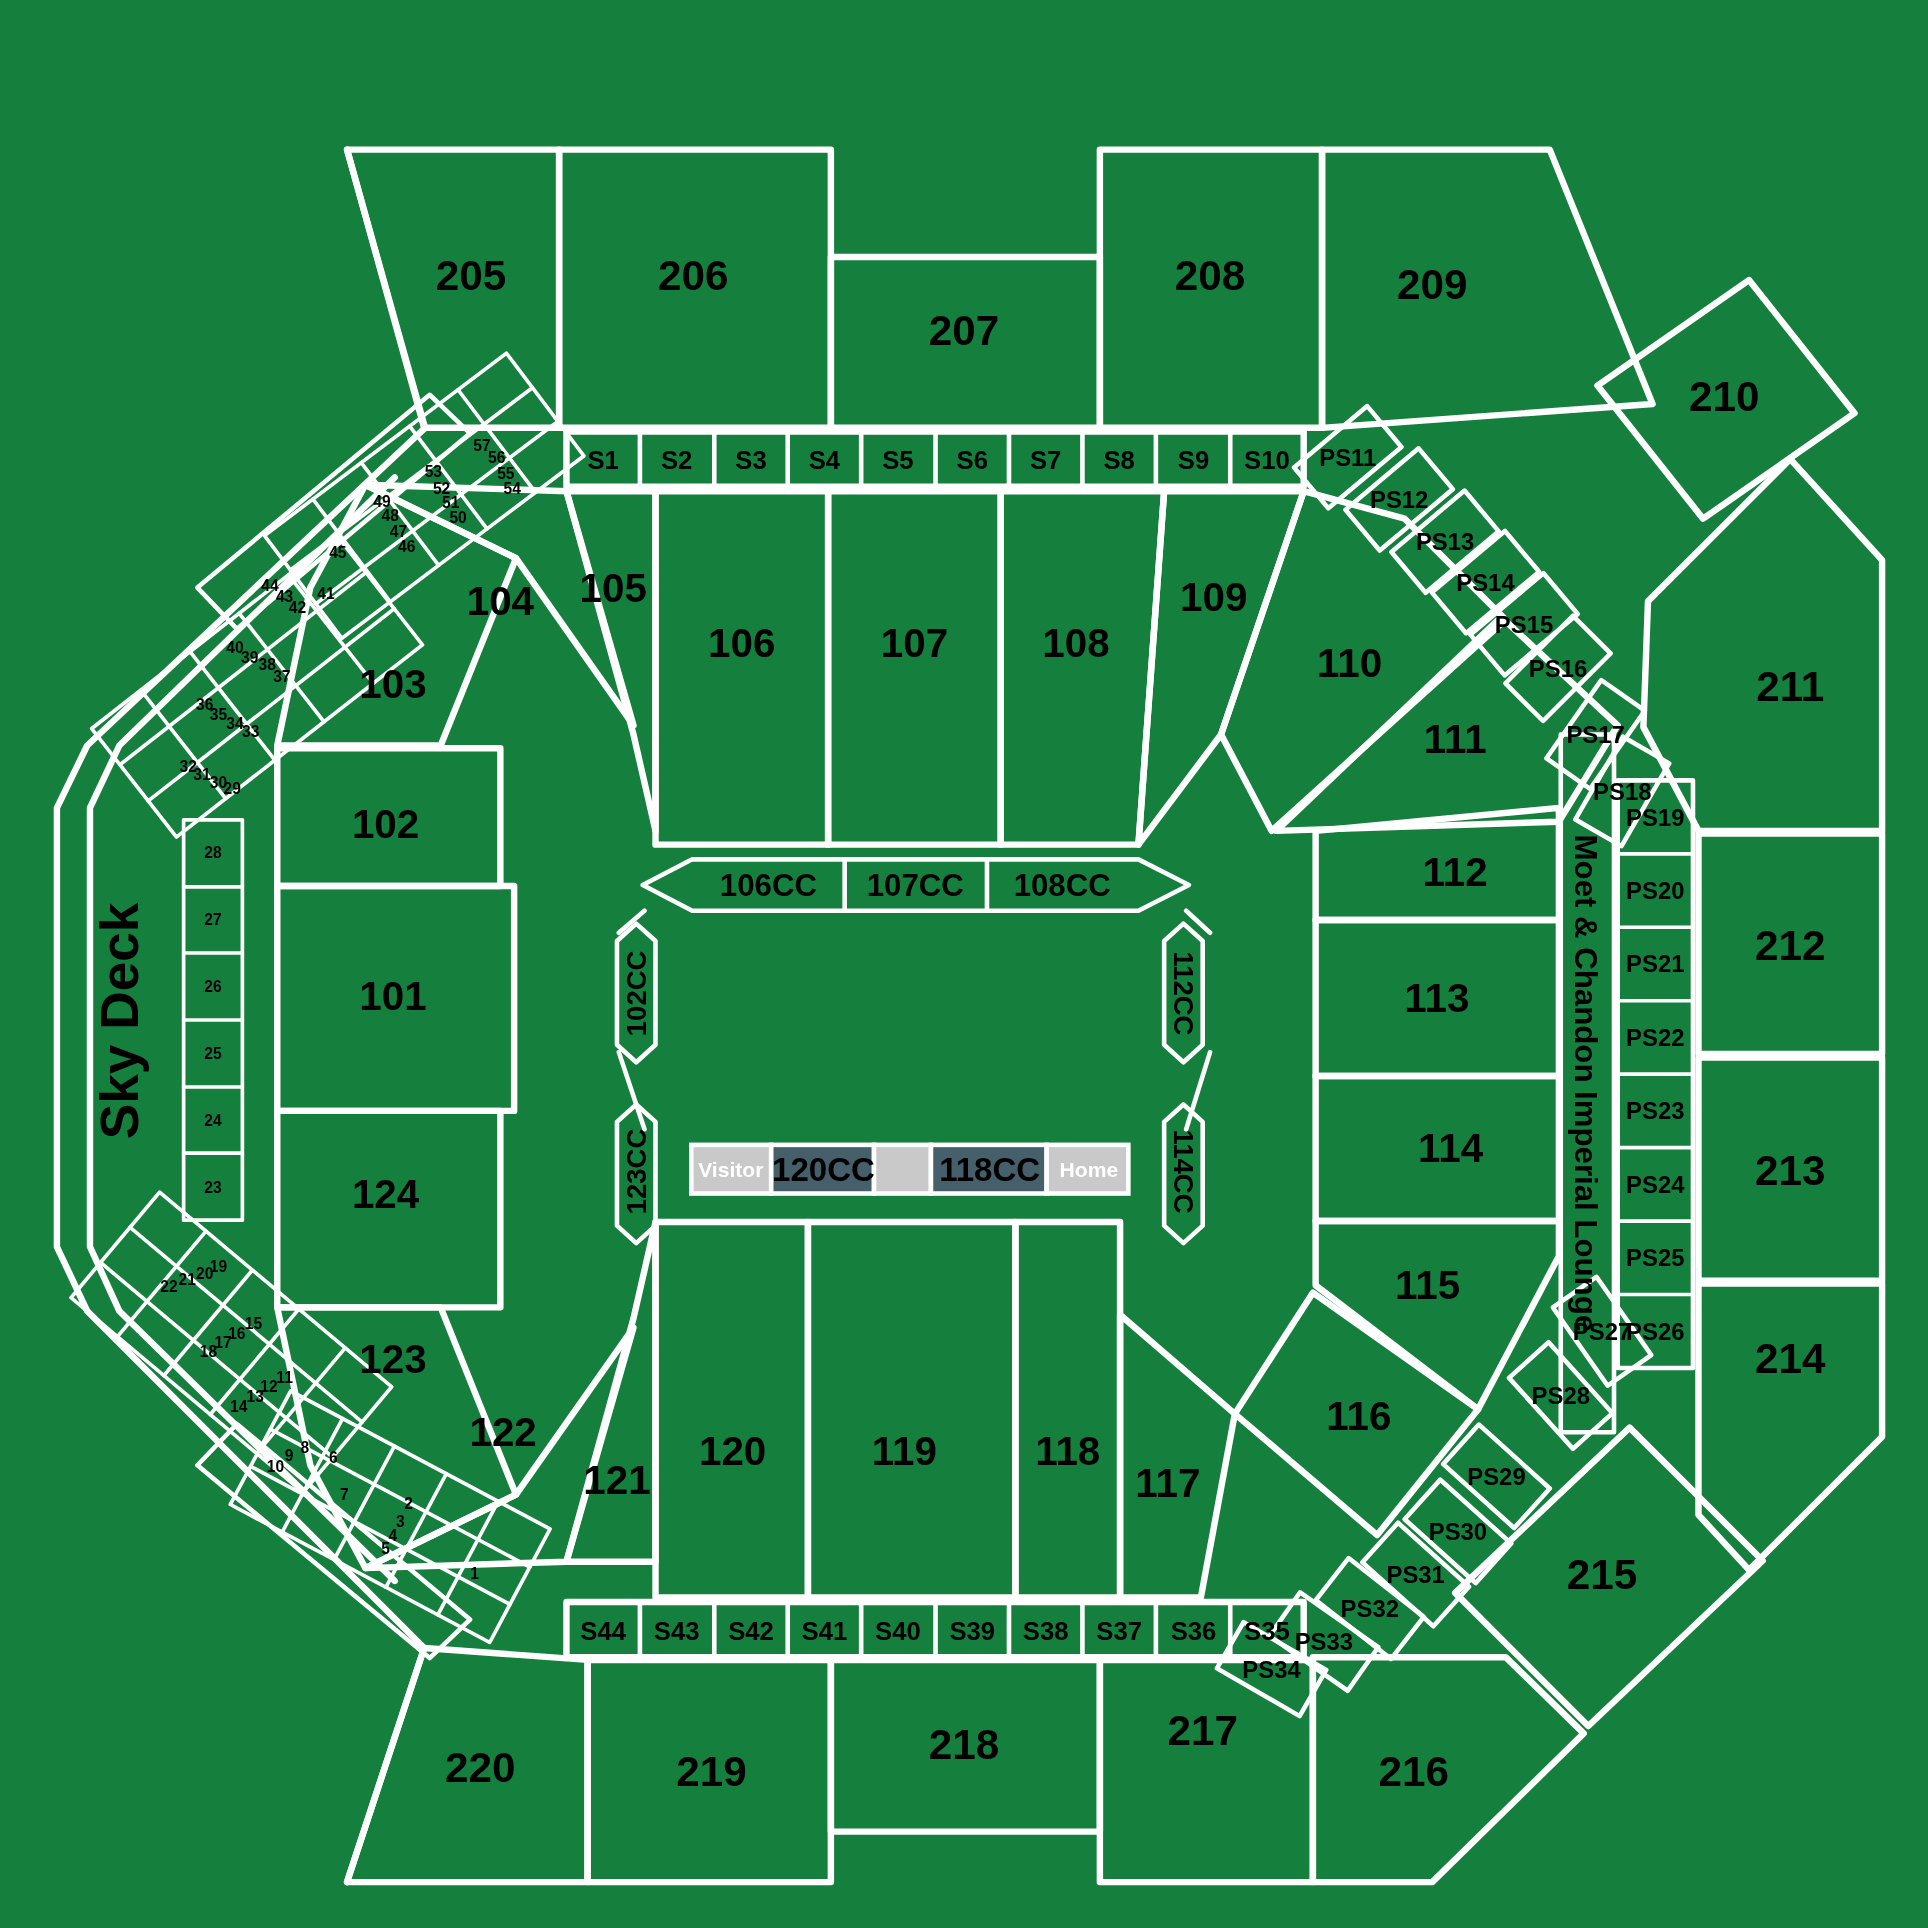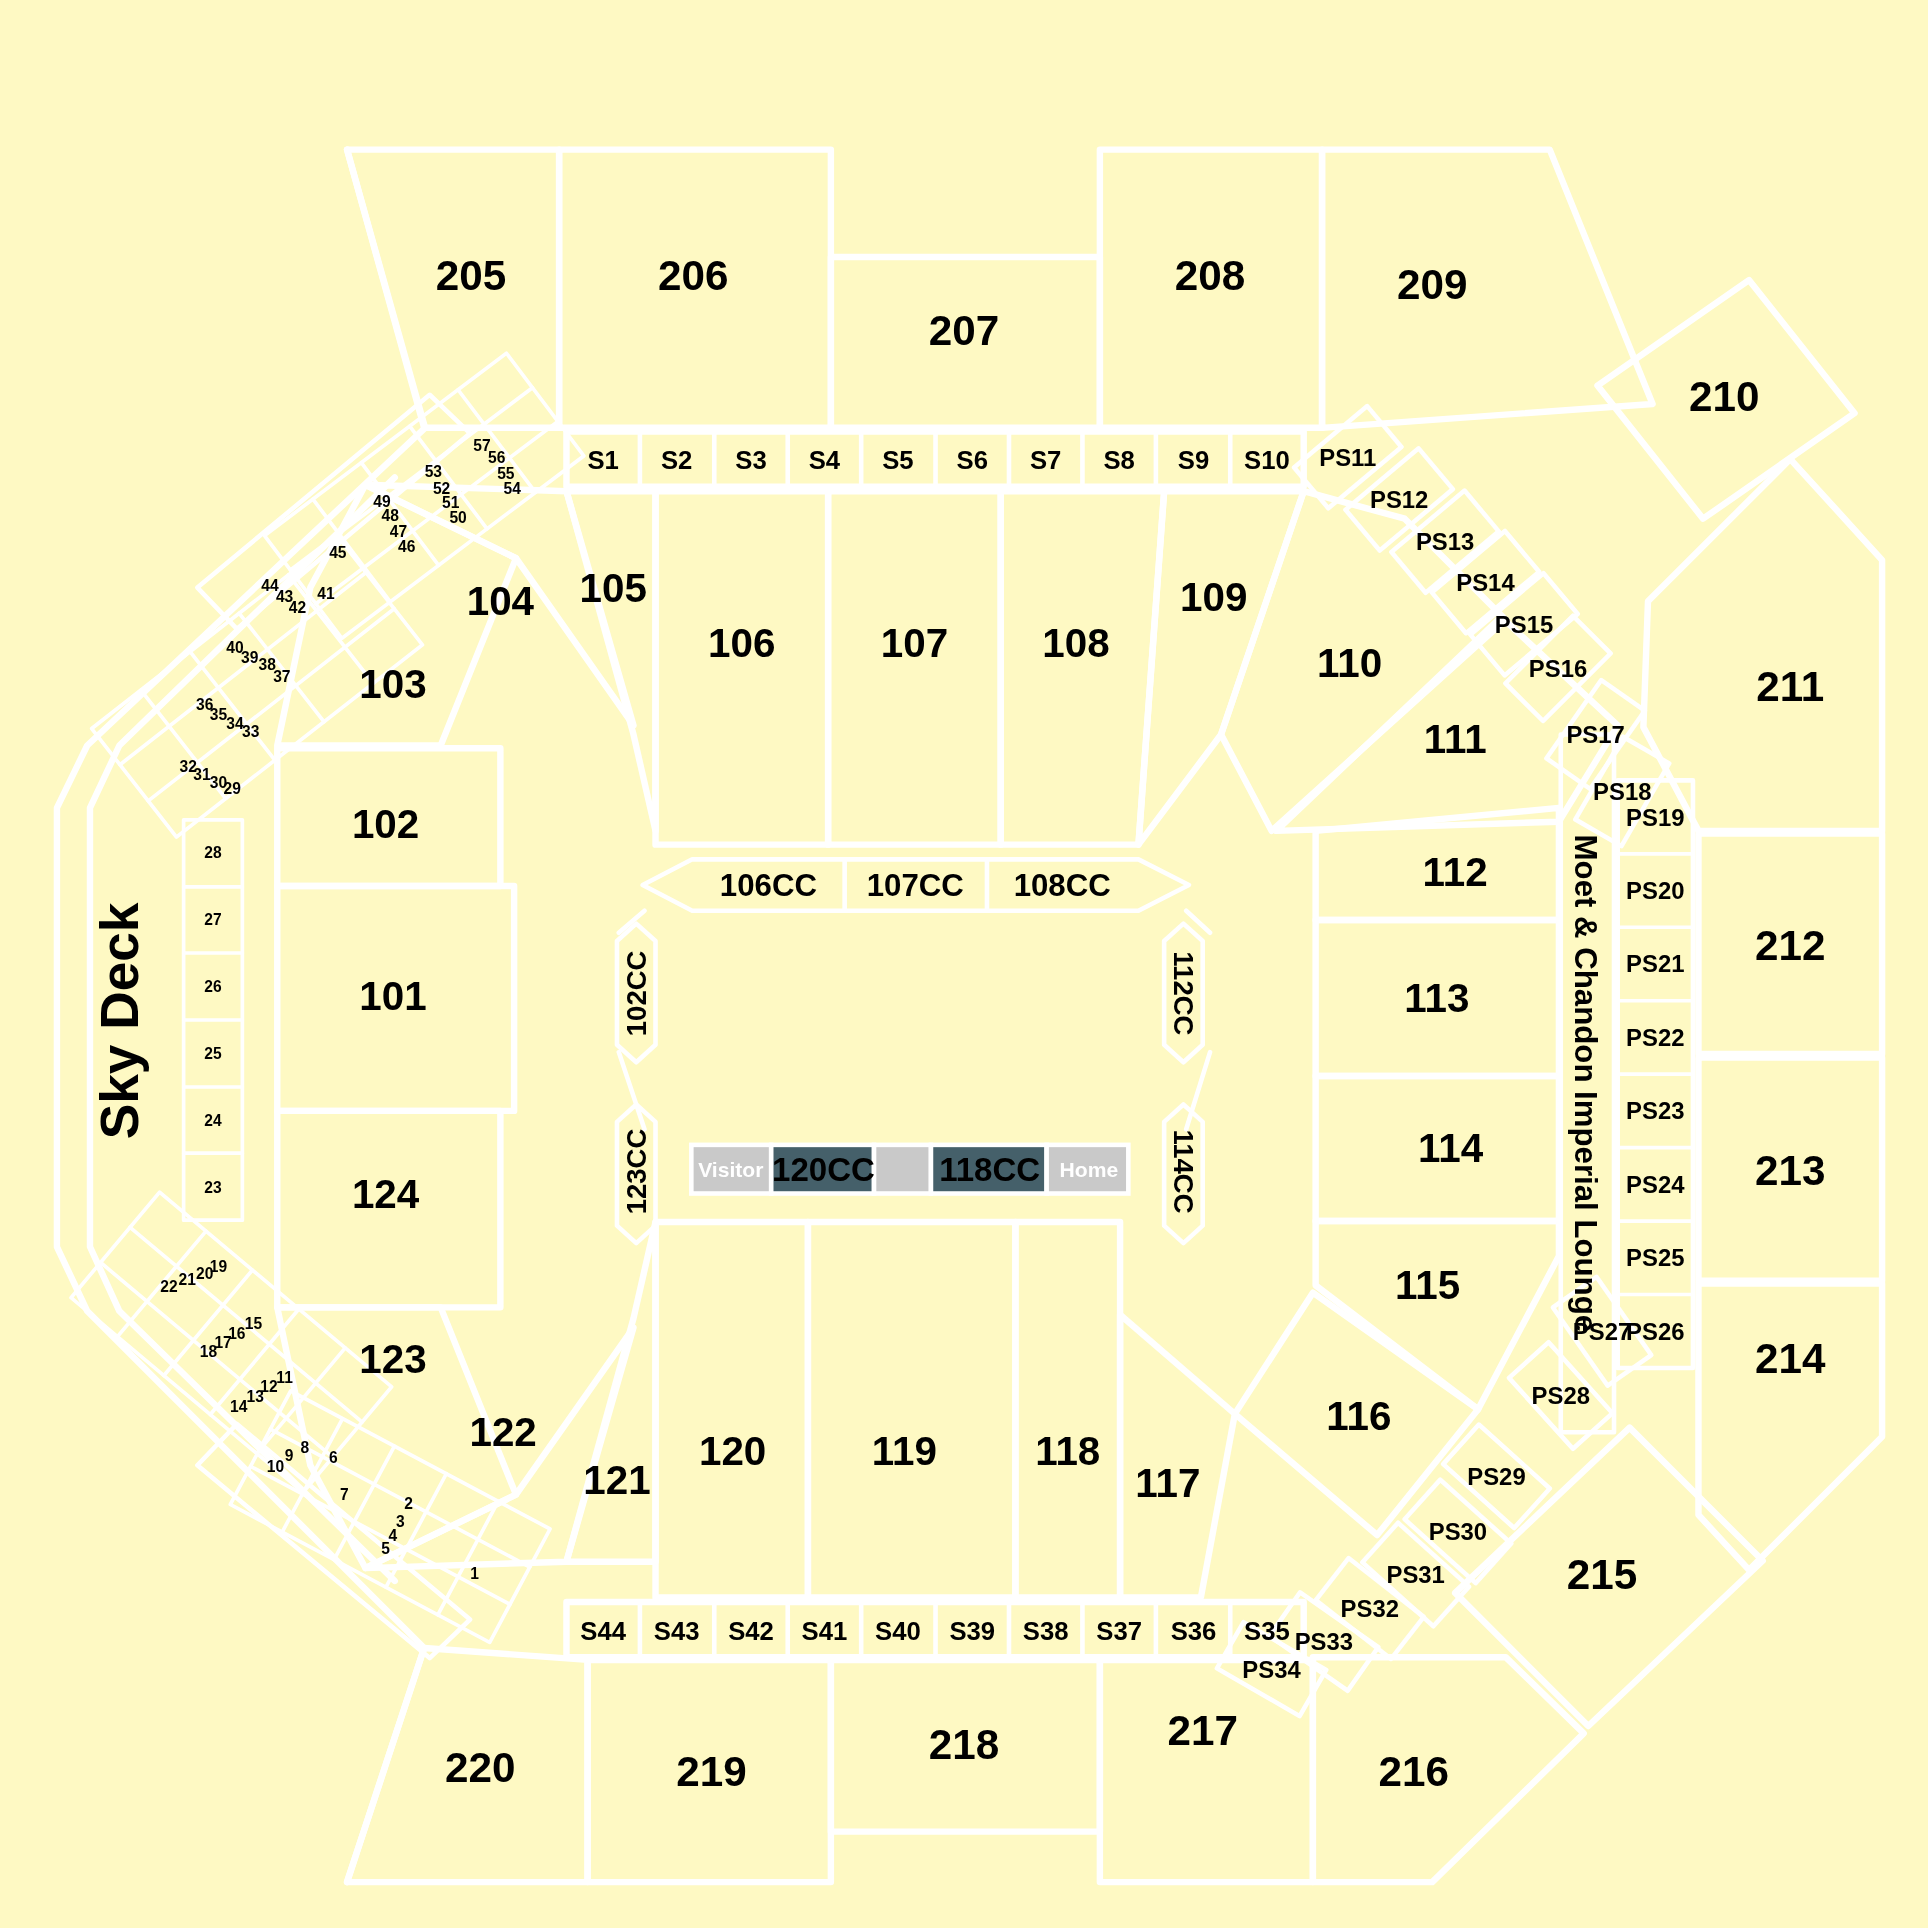--- a/index.html
+++ b/index.html
@@ -1,16 +1,16 @@
 <!DOCTYPE html>
 <html style="font-size:14.7px"><head>
 <meta charset="utf-8">
 <style>
   html,body{margin:0;padding:0;background:#45606a;}
-  .stage{width:1928px;height:1928px;position:relative;background:#fef9c3;overflow:hidden;}
+  .stage{width:1928px;height:1928px;position:relative;background:#15803d;overflow:hidden;}
   svg{display:block;}
   svg text{
     font-family:"Liberation Sans","DejaVu Sans",sans-serif;
     font-weight:bold;
     text-anchor:middle;
     dominant-baseline:central;
   }
   .ln{stroke:#ffffff;stroke-width:7;fill:none;stroke-linejoin:round;stroke-linecap:round;}
   .ln-thin{stroke:#ffffff;stroke-width:5;fill:none;stroke-linejoin:round;stroke-linecap:round;}
   .ln-mini{stroke:#ffffff;stroke-width:4;fill:none;stroke-linejoin:round;stroke-linecap:round;}

